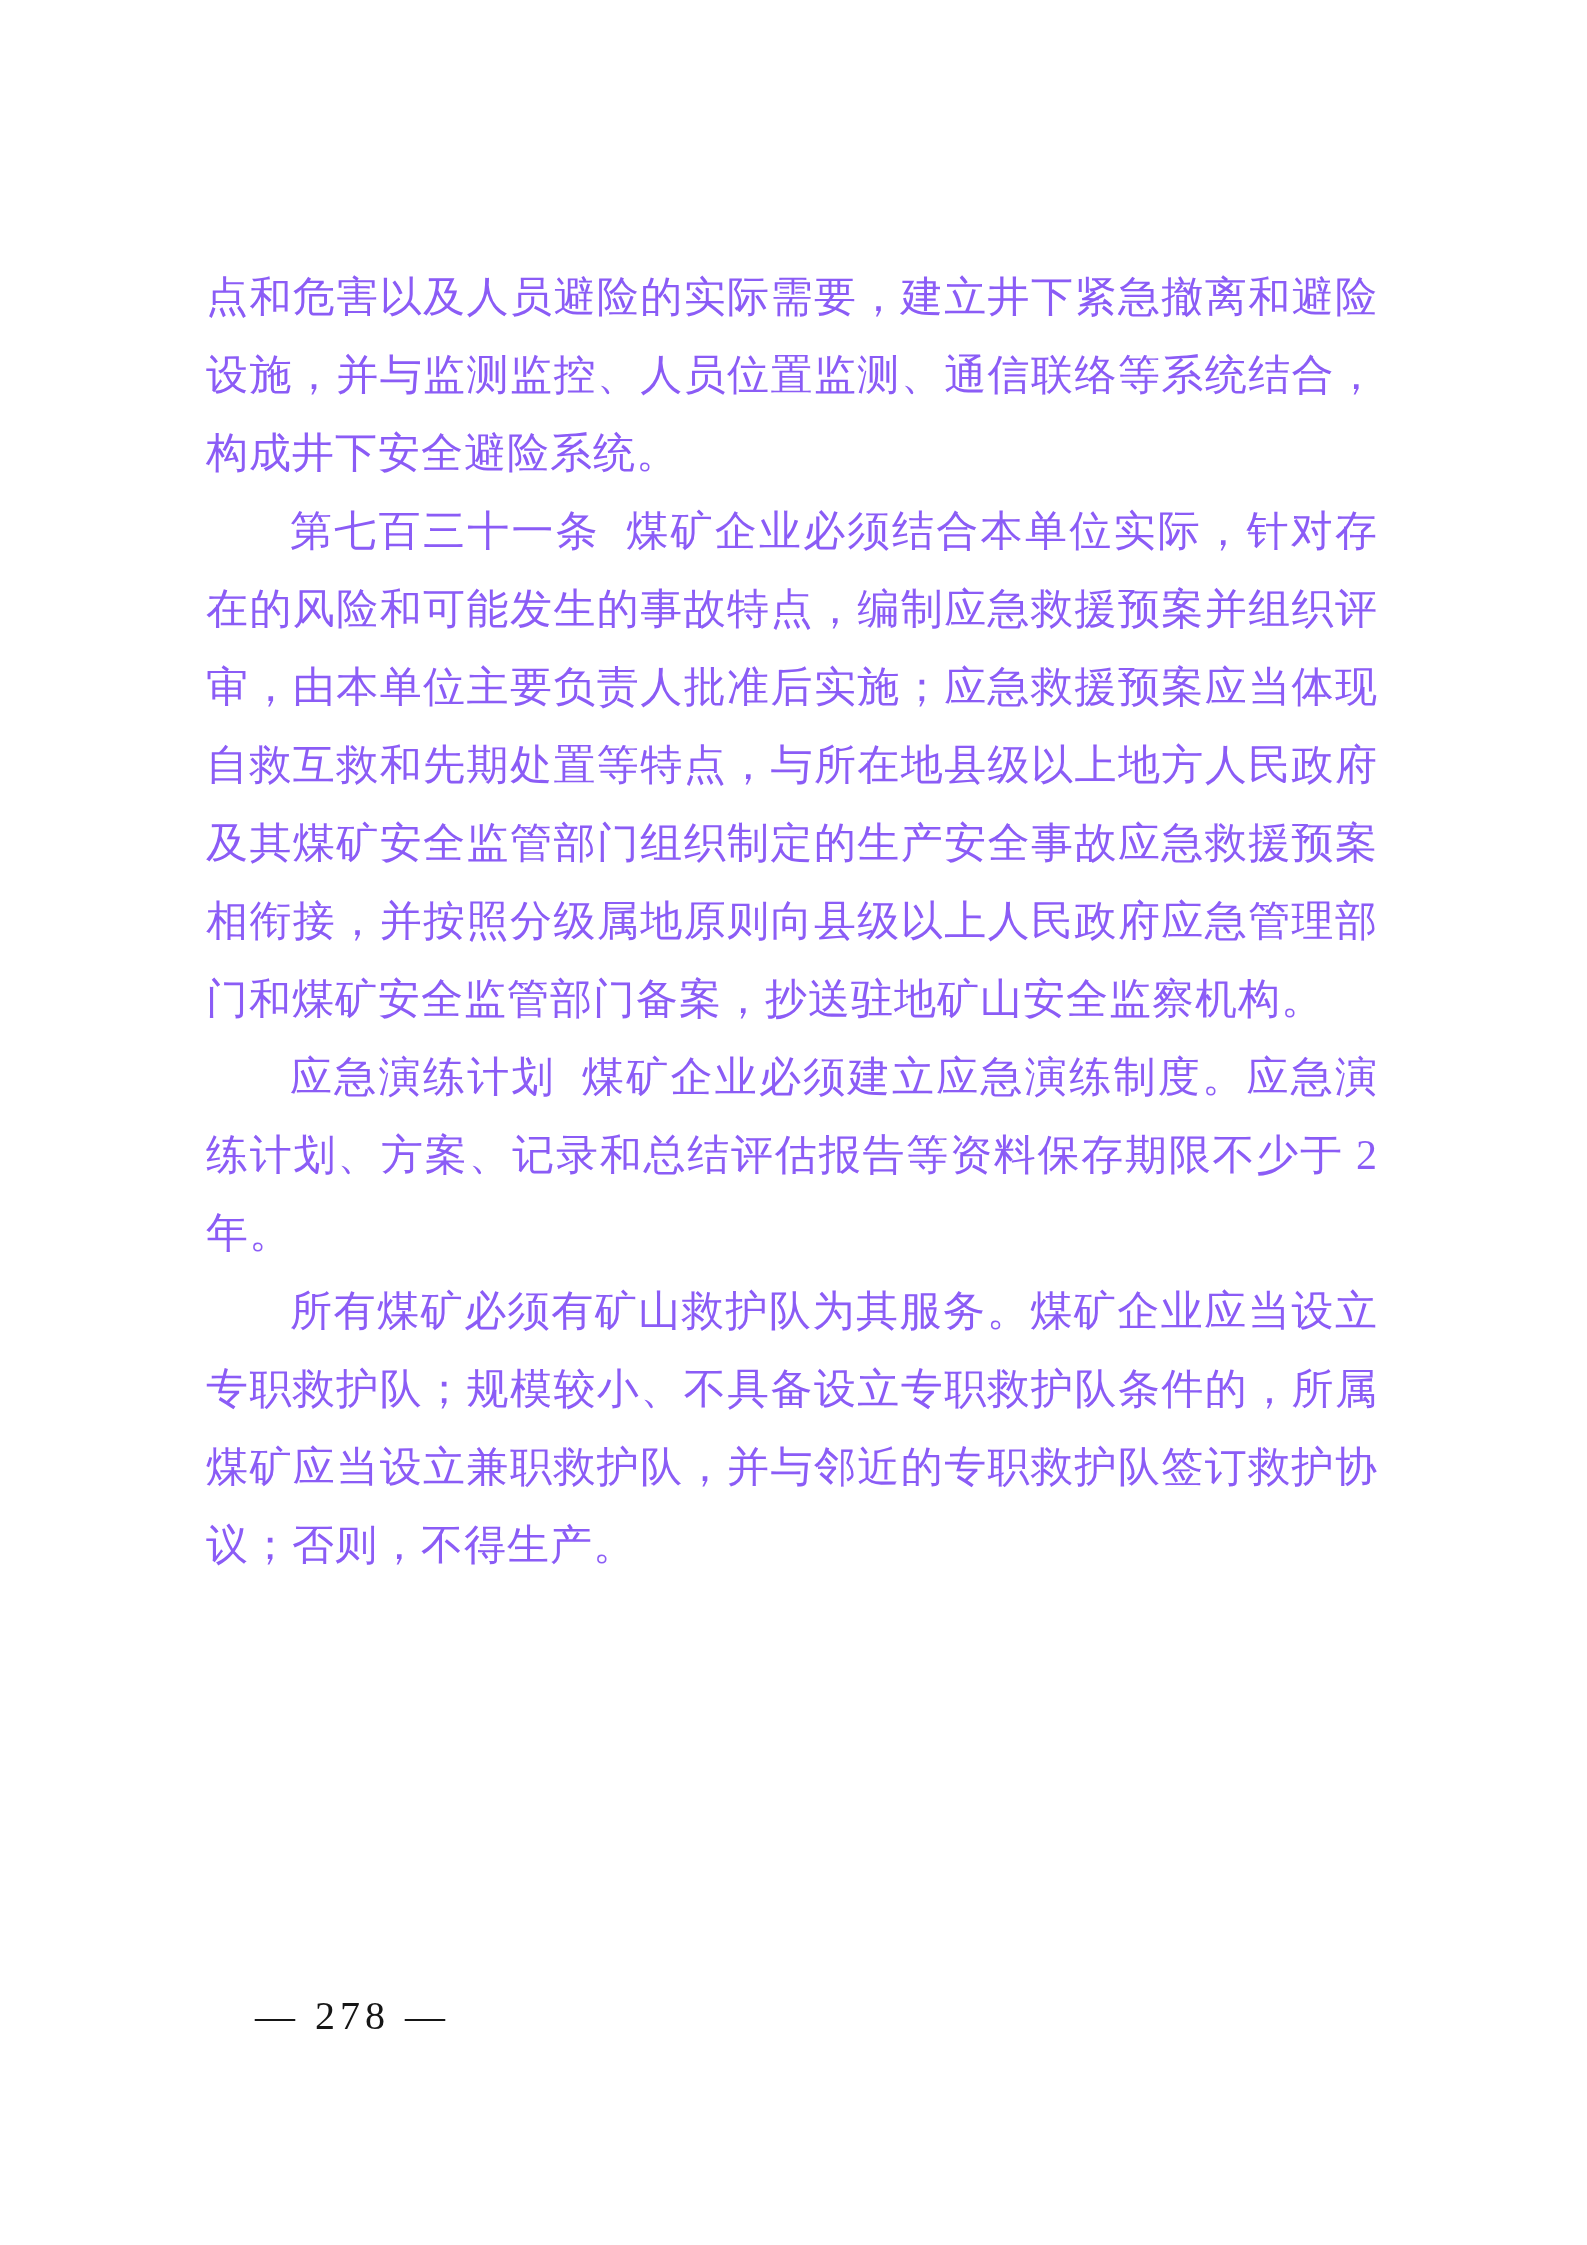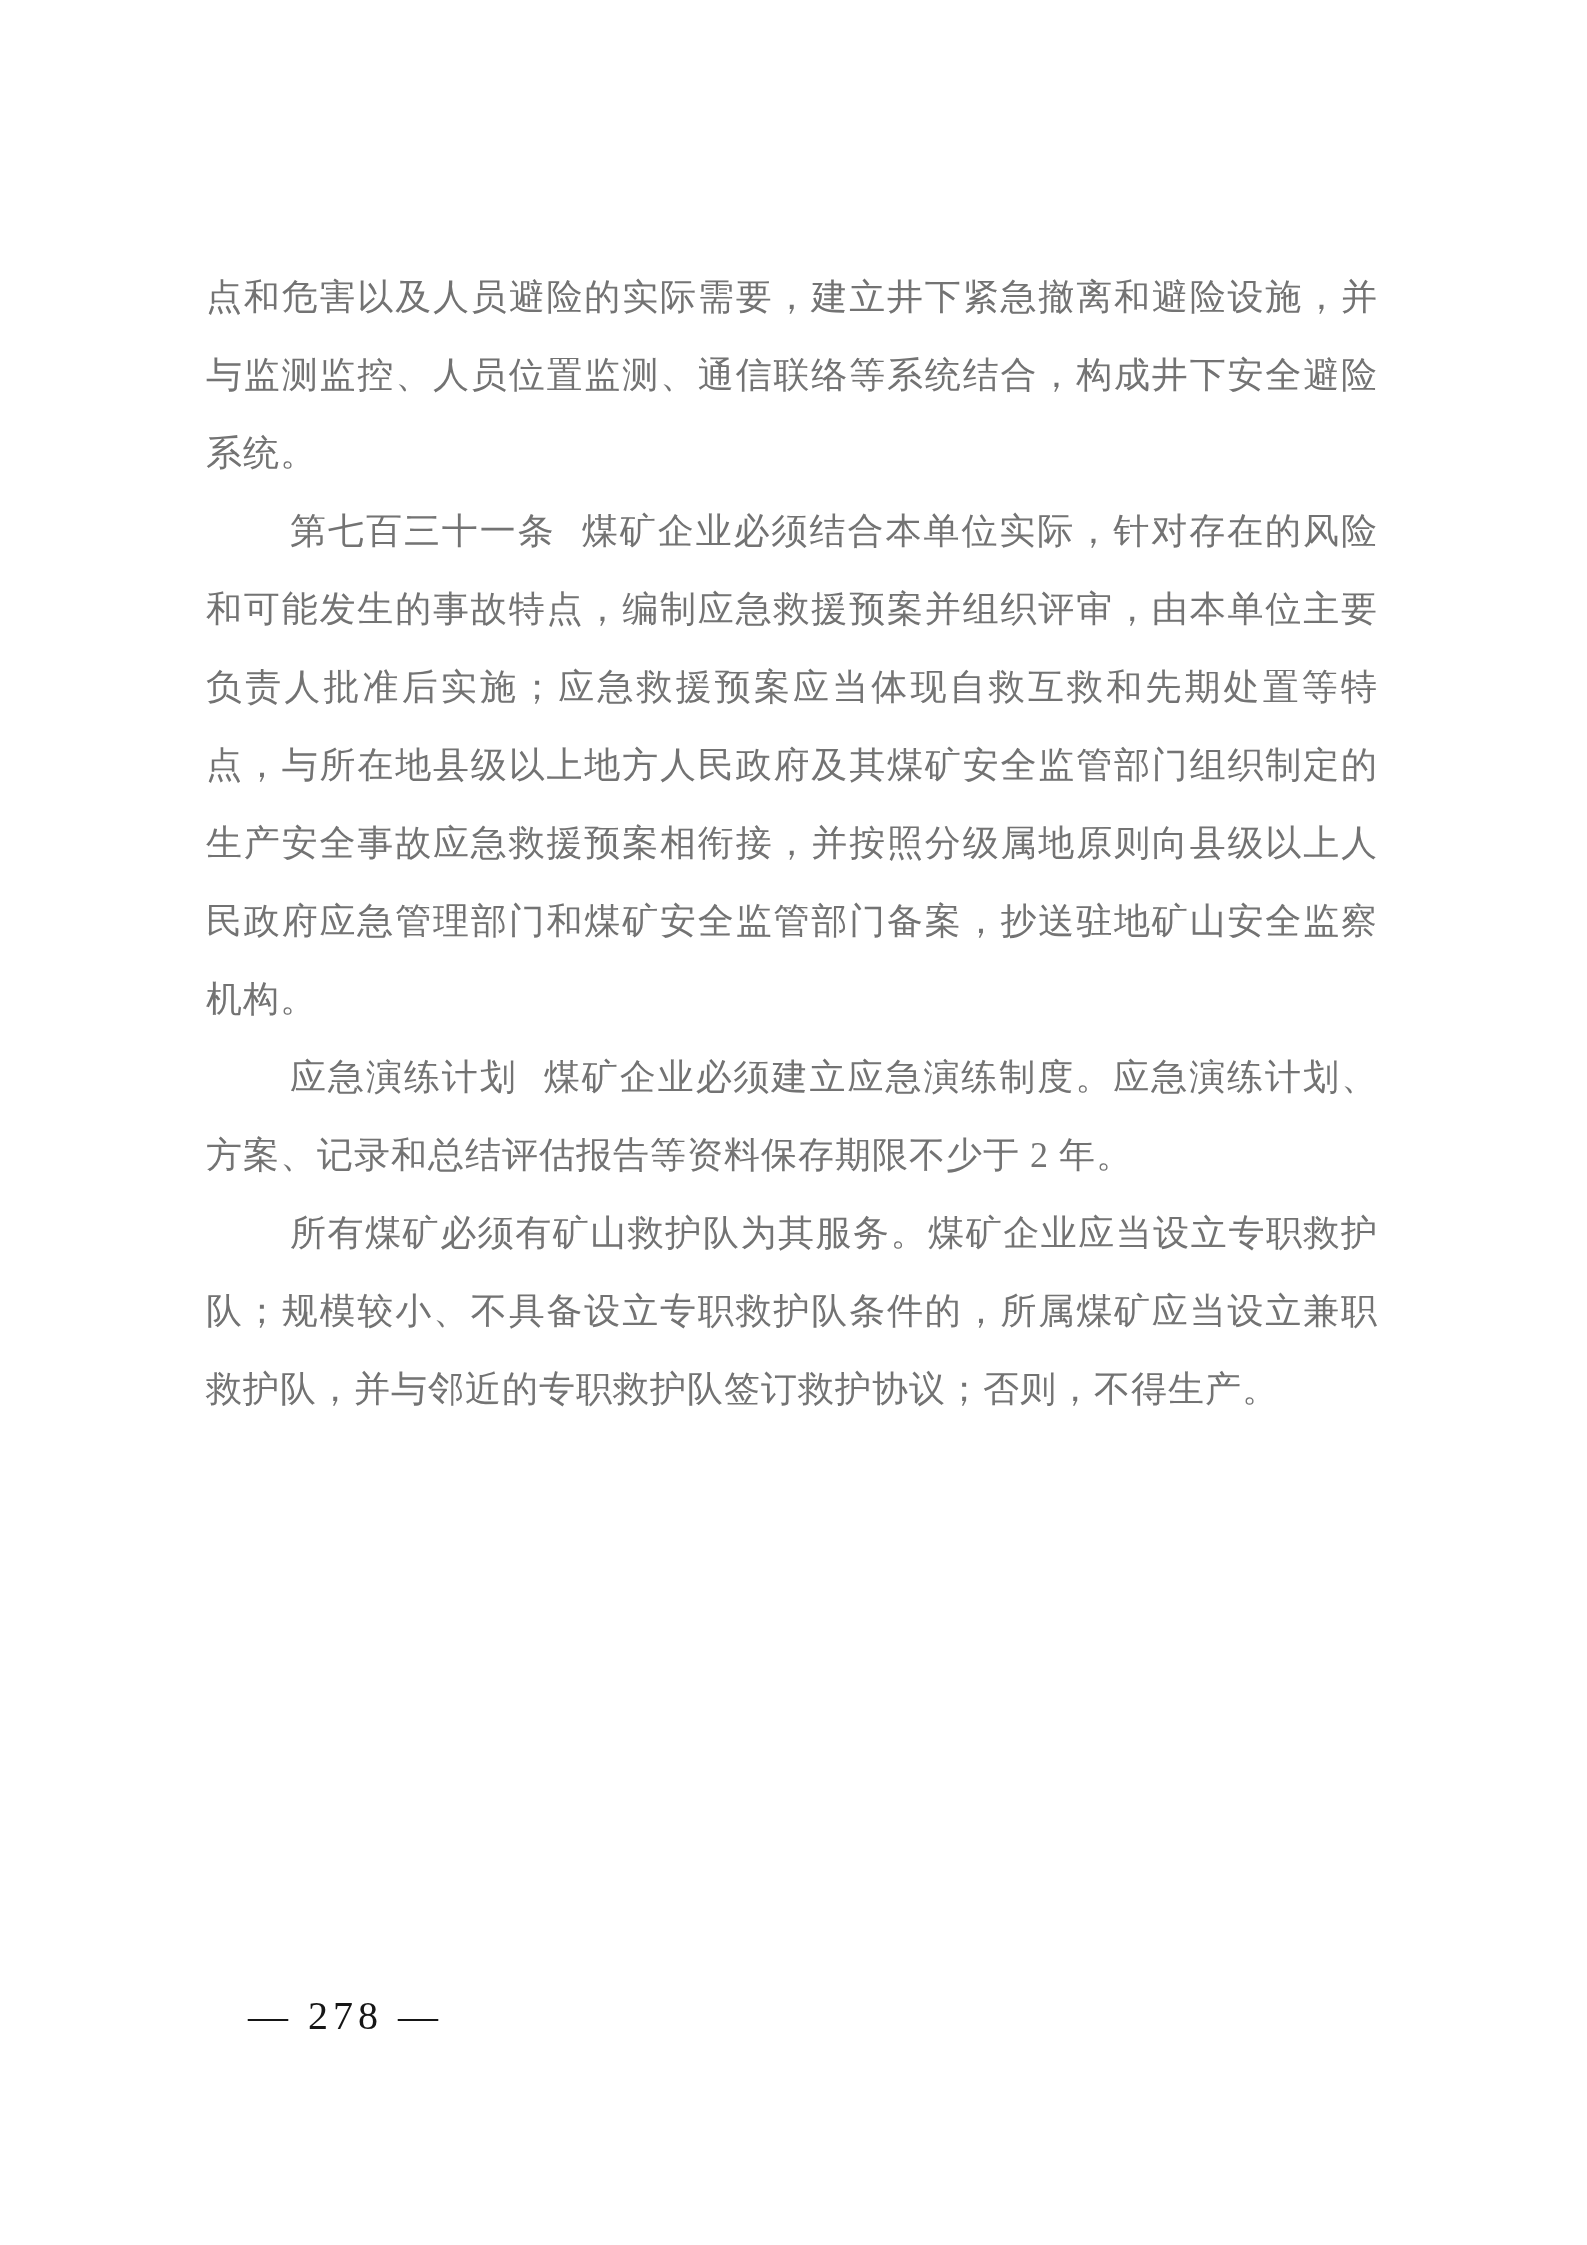--- a/index.html
+++ b/index.html
@@ -20,41 +20,41 @@
   }
   .text-block {
     position: absolute;
     left: 206px;
     top: 258px;
     width: 1172px;
   }
   .para {
     margin: 0;
     font-family: "Liberation Serif", "DejaVu Serif", serif;
-    font-size: 36px;
+    font-size: 42px;
     line-height: 78px;
-    color: #737373;
+    color: #8b5cf6;
     text-align: justify;
     text-justify: inter-ideograph;
     text-indent: 84px;
     letter-spacing: 1px;
     word-break: break-all;
   }
   .para.no-indent {
     text-indent: 0;
   }
   .article-no {
     font-family: "Liberation Sans", "DejaVu Sans", sans-serif;
     font-weight: 400;
     margin-right: 26px;
     letter-spacing: 1px;
   }
   .page-number {
     position: absolute;
-    left: 248px;
+    left: 255px;
     top: 1992px;
     font-family: "Liberation Serif", "DejaVu Serif", serif;
     font-size: 40px;
     line-height: 48px;
     color: #161616;
     letter-spacing: 5px;
     white-space: nowrap;
   }
 </style>
 </head>

